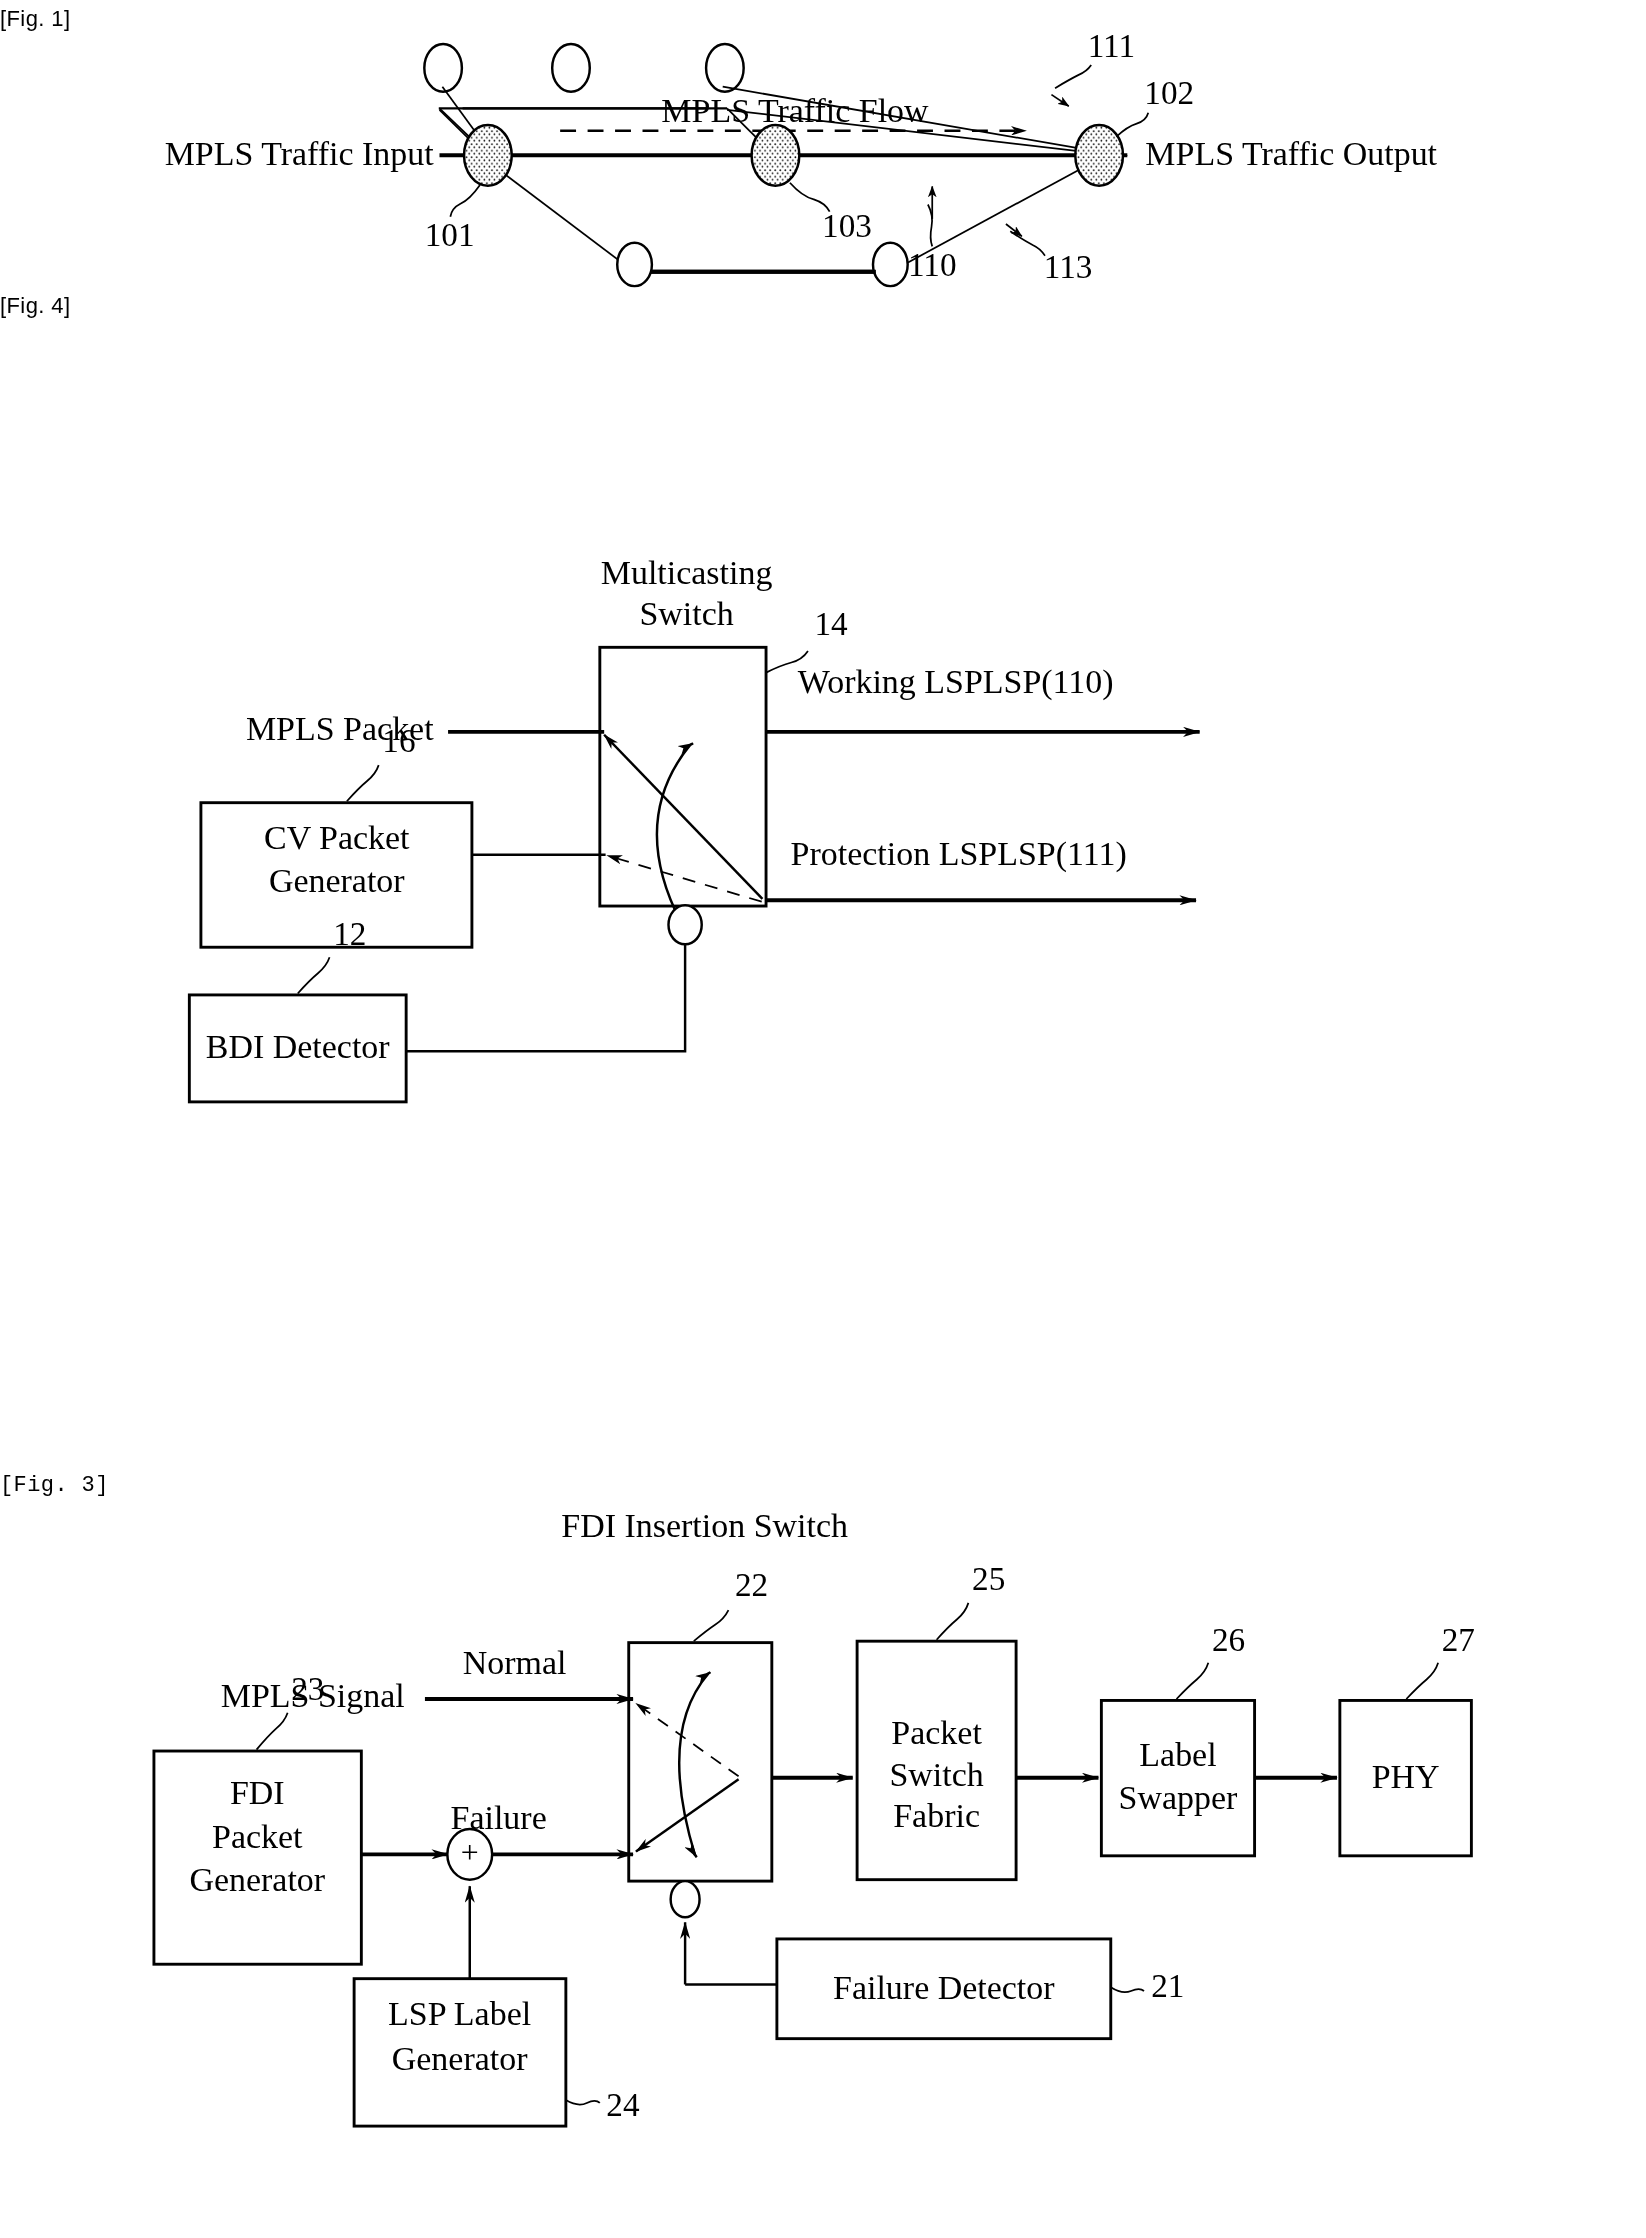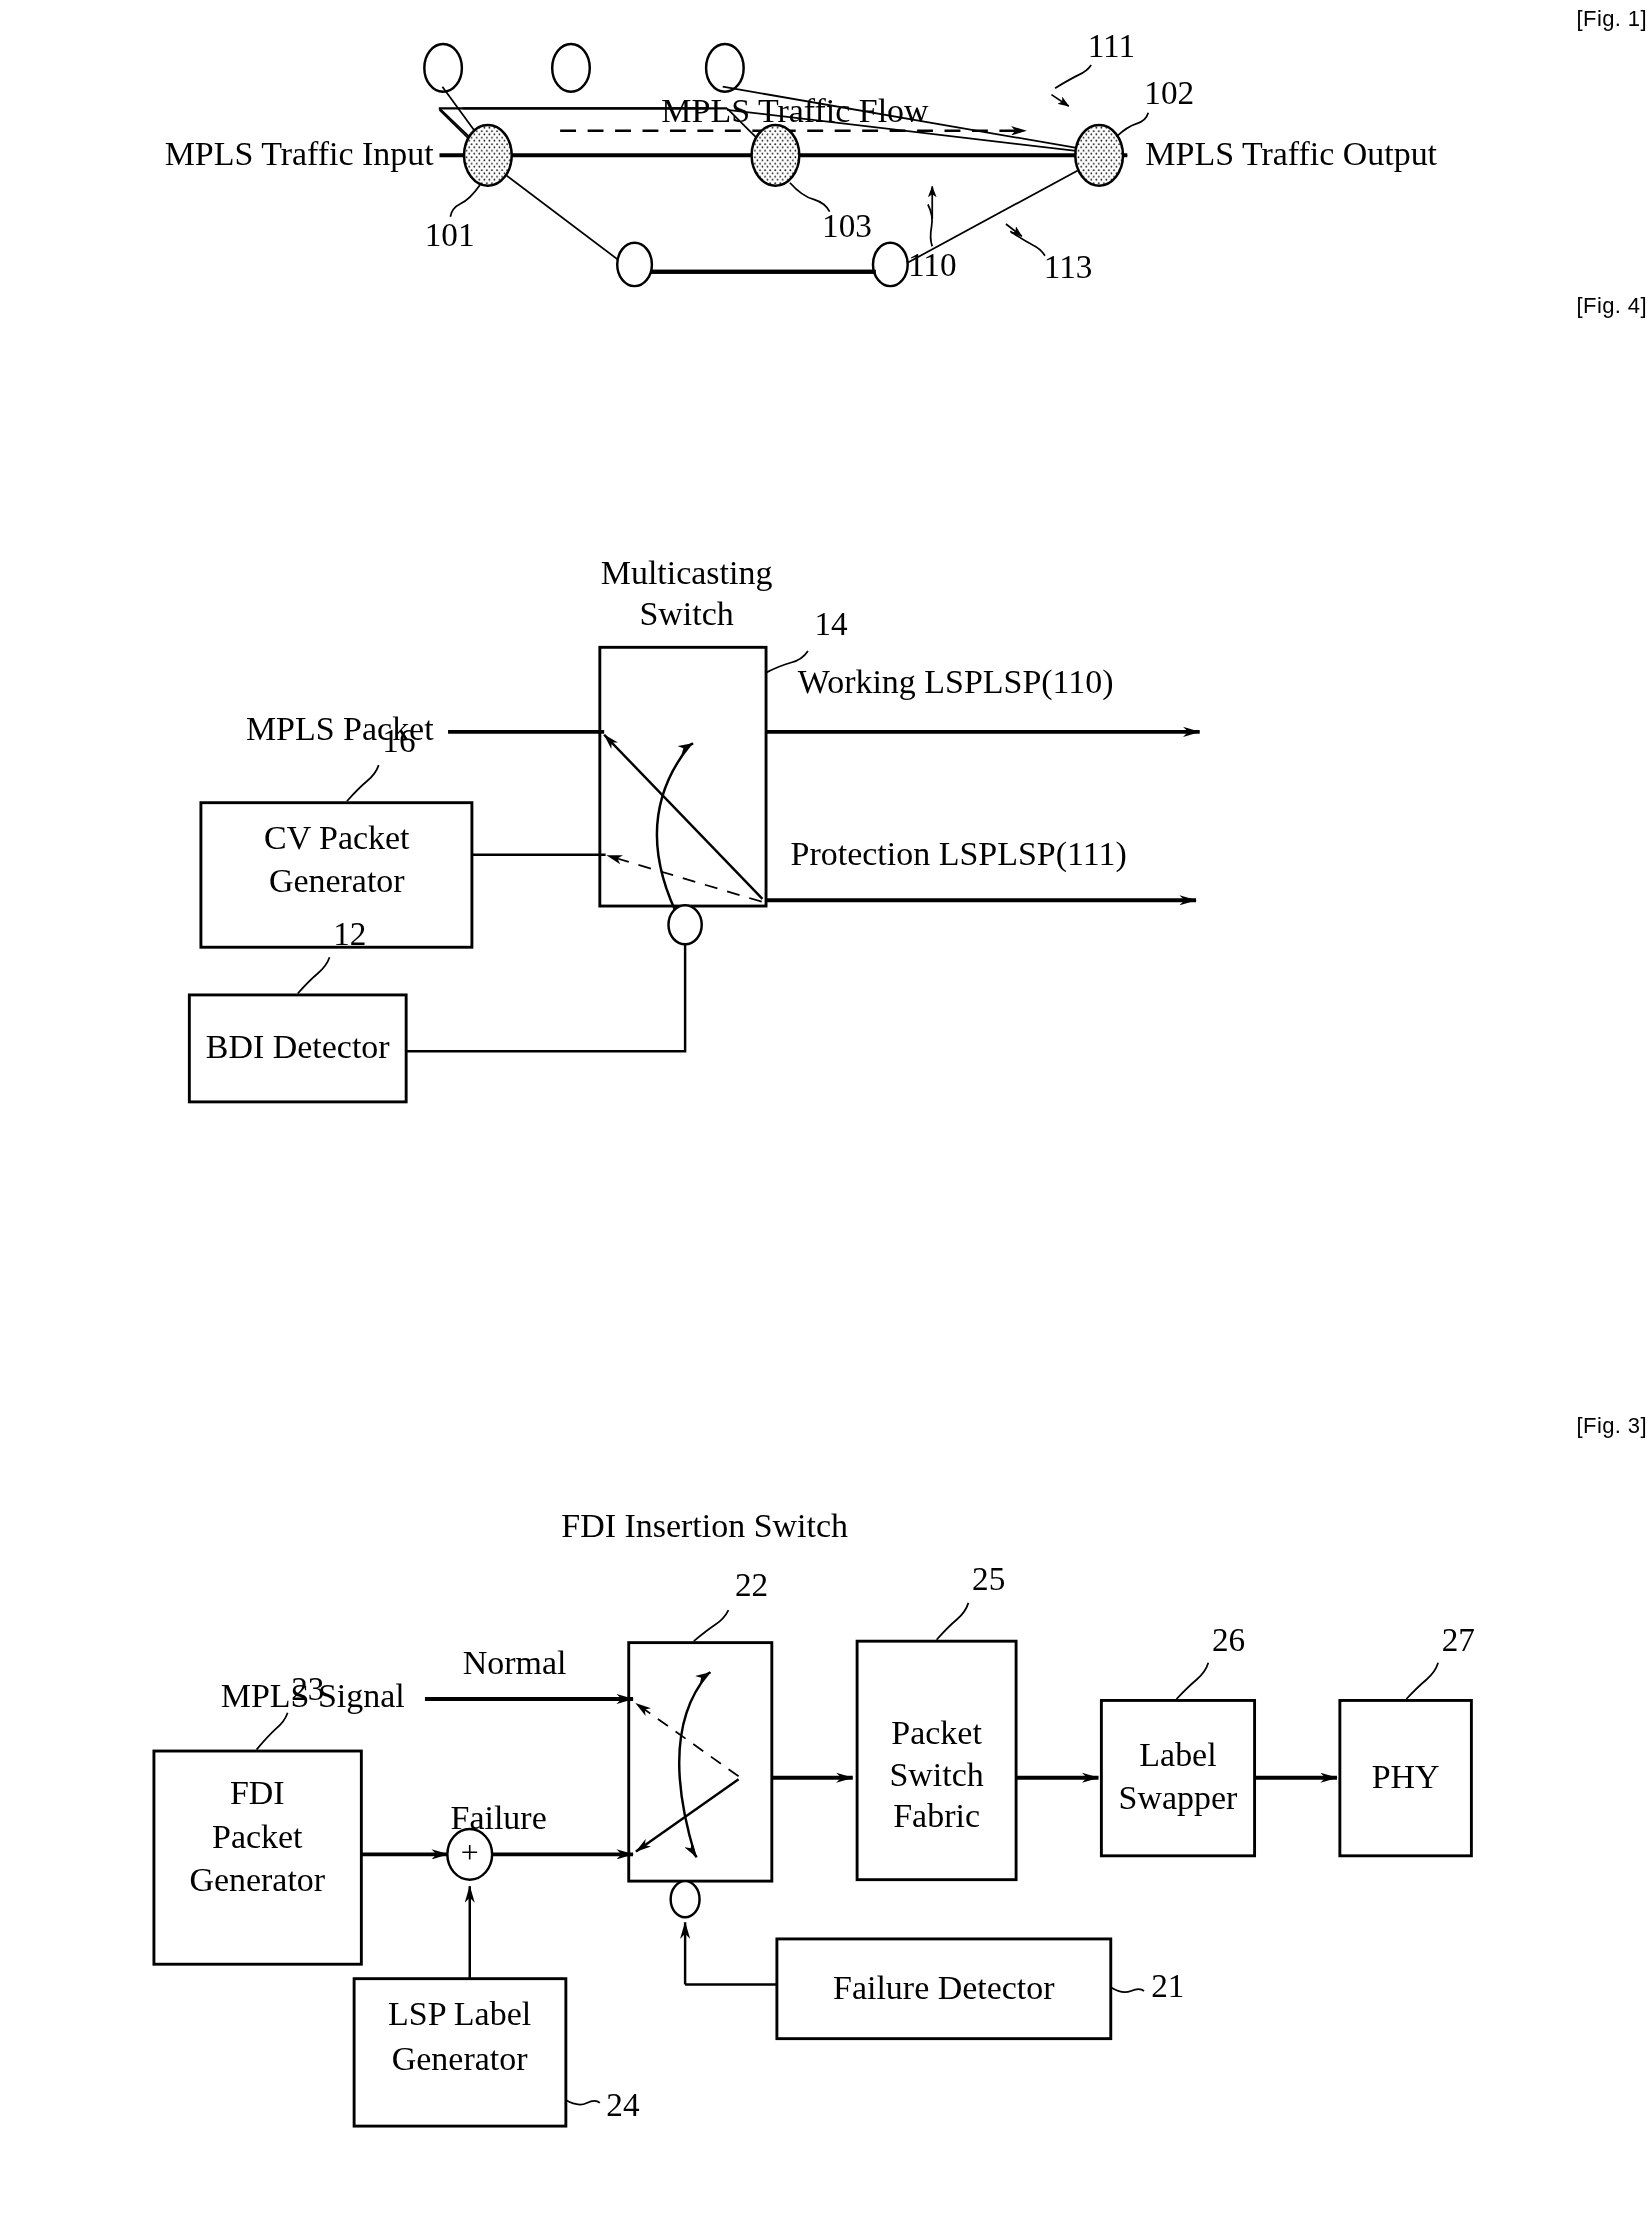--- a/index.html
+++ b/index.html
@@ -1,21 +1,21 @@
 <!DOCTYPE html>
 <html style="font-size:11.6px"><head>
 <meta charset="utf-8">
 <style>
   html,body{margin:0;padding:0;background:#fff;}
   body{
     width:1647px;height:2239px;position:relative;overflow:hidden;
     font-family:"Liberation Serif","DejaVu Serif",serif;
   }
   .fig-caption{
-    position:absolute;width:100%;text-align:right;left:0;
+    position:absolute;width:100%;text-align:left;left:0;
     font-family:"Liberation Sans","DejaVu Sans",sans-serif;
     font-size:22px;color:#000;letter-spacing:0.4px;
   }
   svg{position:absolute;left:0;top:0;overflow:visible;}
   .ln{stroke:#000;fill:none;}
   .t{font-family:"Liberation Serif","DejaVu Serif",serif;fill:#000;
      font-size:47px;text-anchor:middle;dominant-baseline:middle;}
   .t-l{text-anchor:start;}
   .t-r{text-anchor:end;}
   .num{font-family:"Liberation Serif","DejaVu Serif",serif;fill:#000;
@@ -149,21 +149,21 @@
   <ellipse cx="948" cy="459" rx="23" ry="27" fill="#fff" stroke="#000" stroke-width="3.4"></ellipse>
 
   <path class="ln med" d="M 948 486 L 948 634 L 560 634"></path>
 
   <rect class="box" x="262" y="556" width="300" height="148"></rect>
   <text class="t" x="412" y="632">BDI Detector</text>
   <path class="ln thin" d="M 412 554 Q 428 536 440 526 Q 452 516 456 504"></path>
   <text class="num" x="484" y="476">12</text>
 </svg>
 
-<div class="fig-caption" style="top:1413px;">[Fig. 3]</div>
+<div class="fig-caption" style="top:1473px;font-family:Liberation Mono, monospace;">[Fig. 3]</div>
 
 <svg width="1647" height="723" style="top:1516px;" viewBox="0 0 2279 1000">
 
   <text class="t" x="975" y="18">FDI Insertion Switch</text>
 
   <rect class="box" x="870" y="175" width="198" height="330"></rect>
   <path class="ln thin" d="M 960 173 Q 978 158 990 150 Q 1002 142 1008 130"></path>
   <text class="num" x="1040" y="100">22</text>
 
   <text class="t t-r" x="560" y="253">MPLS Signal</text>

